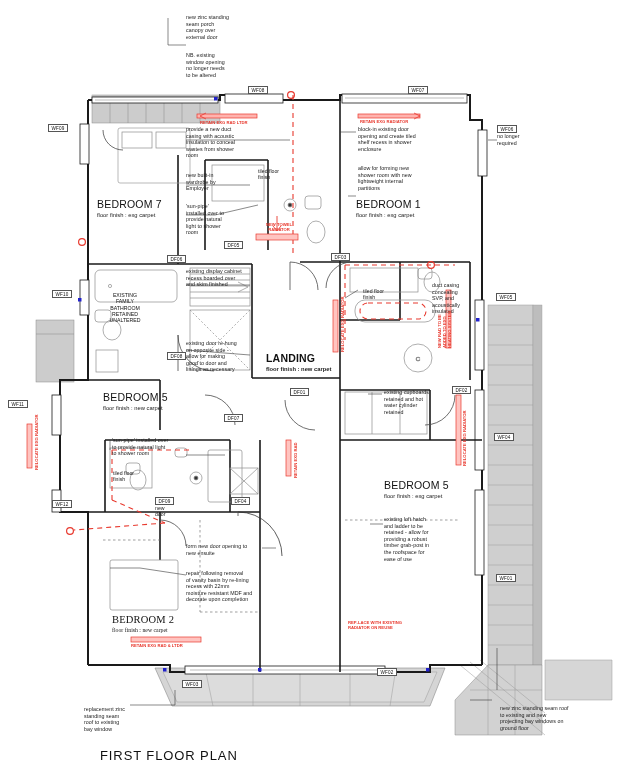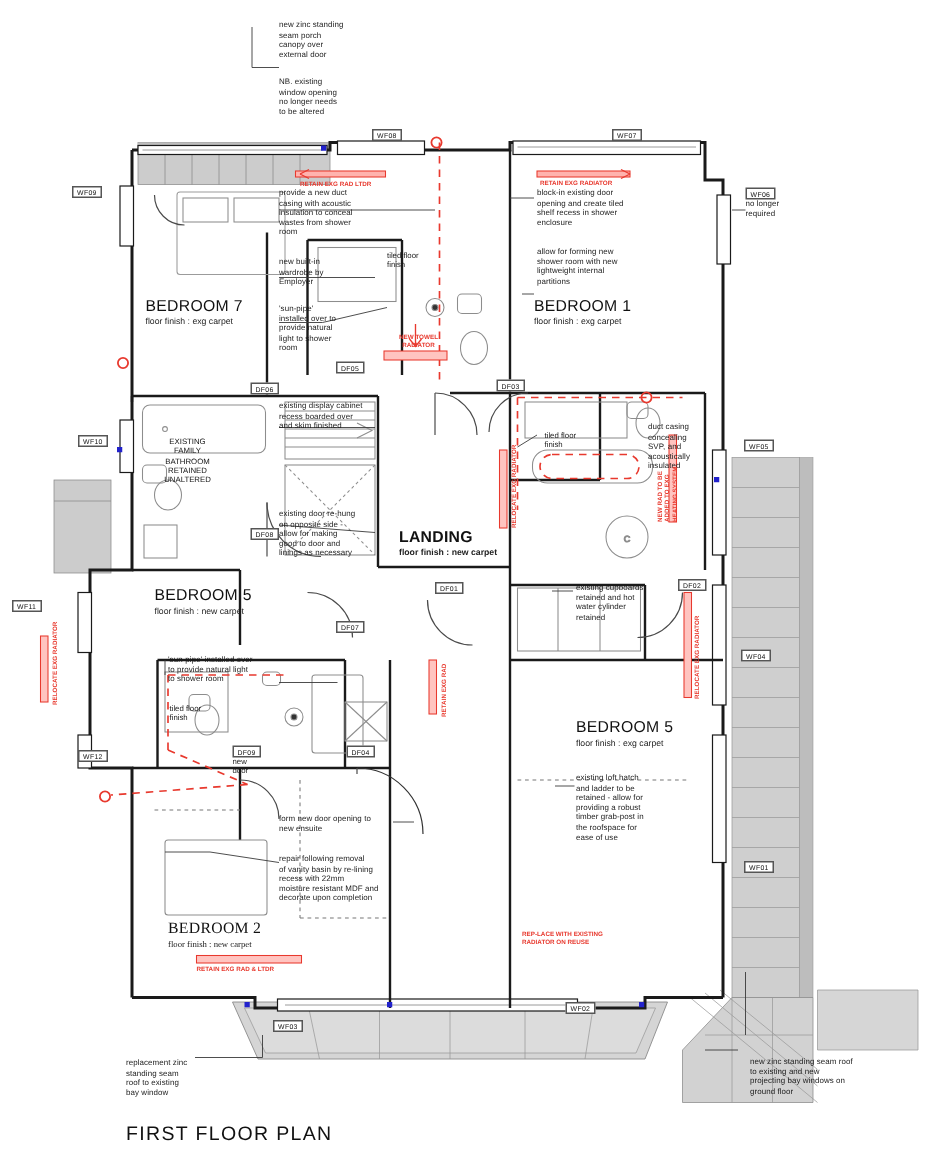--- a/index.html
+++ b/index.html
@@ -418,21 +418,21 @@
   <span class="rf">floor finish : exg carpet</span>
 </div>
 <div class="roomlbl" style="left:266px;top:352px;font-weight:bold;">
   <span class="rn">LANDING</span>
   <span class="rf">floor finish : new carpet</span>
 </div>
 
 <div class="note" style="left:497px;top:133px;width:40px;">no longer
 required</div>
 
-<div class="ttl" style="left:84px;top:748px;">FIRST FLOOR PLAN</div>
+<div class="ttl" style="left:100px;top:748px;">FIRST FLOOR PLAN</div>
 
 <div id="tagholder">
     <div class="tag" style="left: 48px; top: 124px;">WF09</div>
     <div class="tag" style="left: 248px; top: 86px;">WF08</div>
     <div class="tag" style="left: 408px; top: 86px;">WF07</div>
     <div class="tag" style="left: 497px; top: 125px;">WF06</div>
     <div class="tag" style="left: 496px; top: 293px;">WF05</div>
     <div class="tag" style="left: 494px; top: 433px;">WF04</div>
     <div class="tag" style="left: 496px; top: 574px;">WF01</div>
     <div class="tag" style="left: 377px; top: 668px;">WF02</div>

